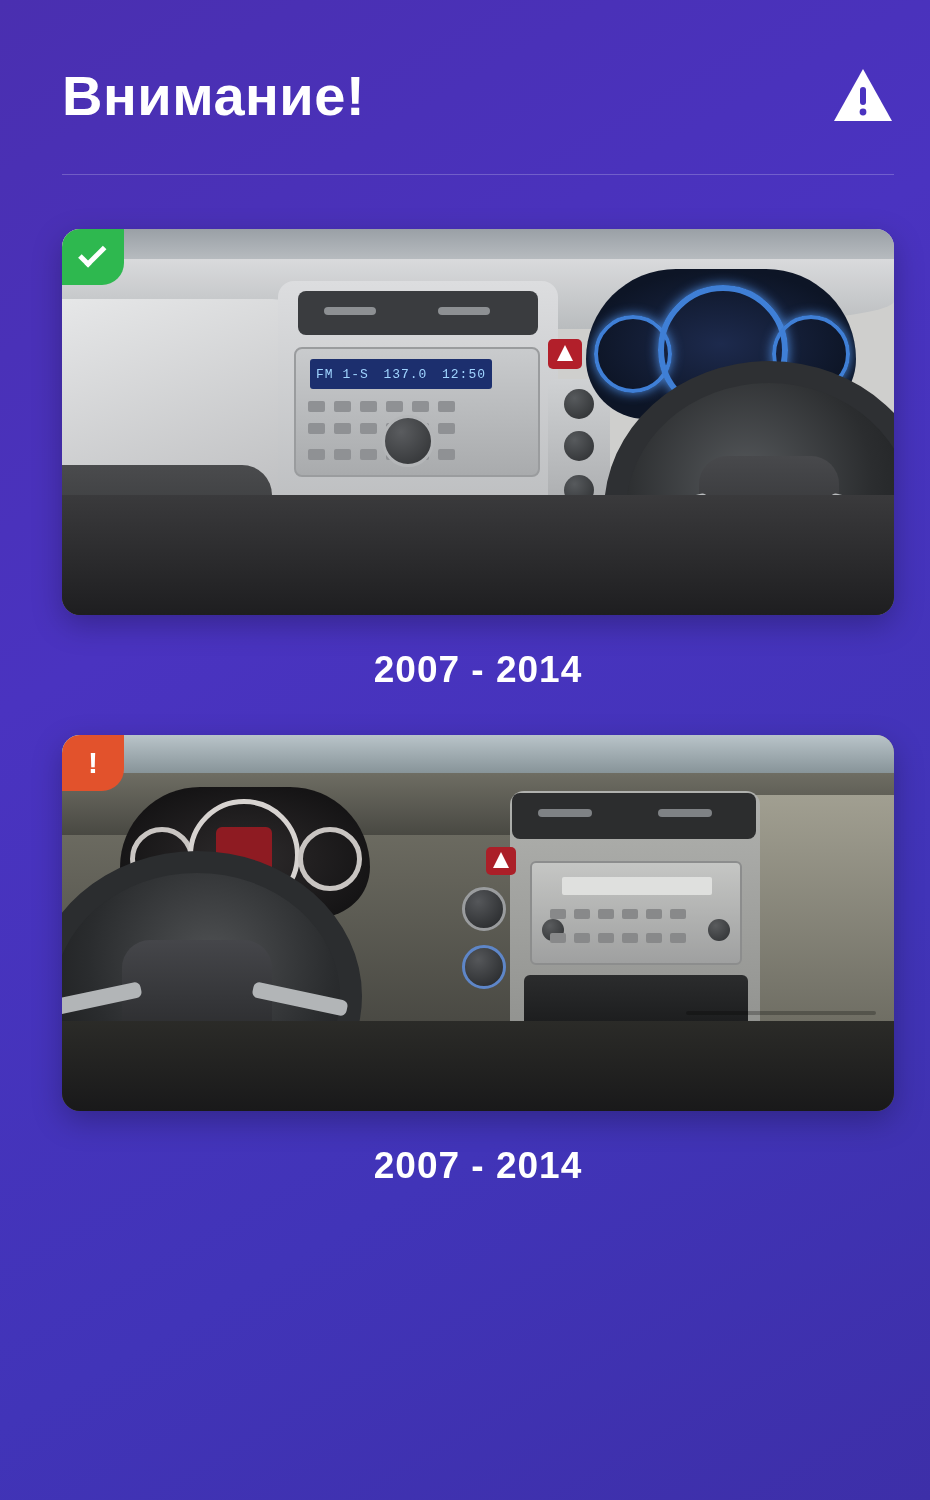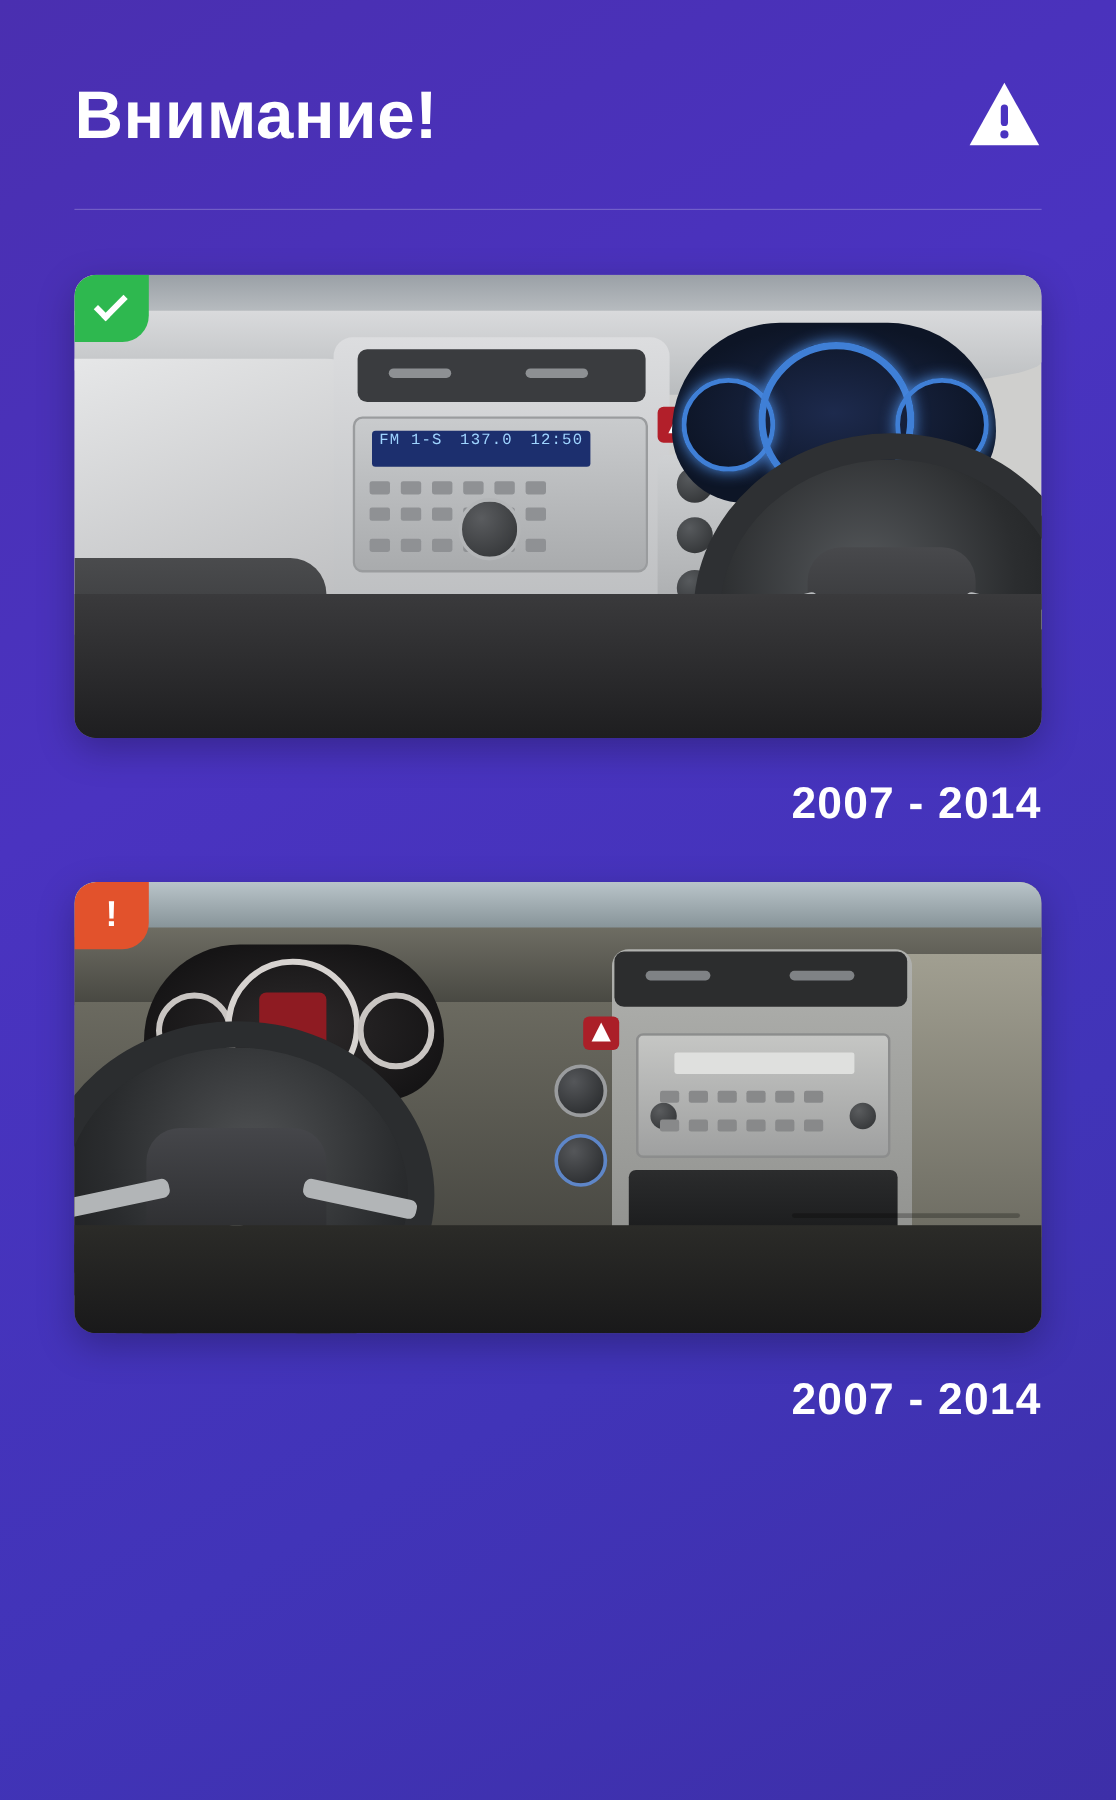--- a/index.html
+++ b/index.html
@@ -10,21 +10,21 @@
   }
   body {
     font-family: "Liberation Sans", sans-serif;
     background: linear-gradient(150deg, #4a2fb0 0%, #4a33c0 35%, #4134b8 70%, #3d2fa8 100%);
     color: #ffffff;
     position: relative;
   }
   .page {
     width: 930px;
     height: 1500px;
-    padding: 48px 62px 0 62px;
+    padding: 48px 36px 0 62px;
     position: relative;
   }
 
   
   .header {
     display: flex;
     align-items: center;
     justify-content: space-between;
     height: 96px;
   }
@@ -88,21 +88,21 @@
   }
   .badge .bang {
     font-size: 30px;
     font-weight: bold;
     color: #fff;
     line-height: 1;
     font-family: "Liberation Sans", sans-serif;
   }
 
   
-  .caption { text-align: right; margin-top: 34px; }
+  .caption { text-align: center; margin-top: 34px; }
   .caption .years {
     font-size: 37px;
     font-weight: bold;
     letter-spacing: 1px;
     margin-bottom: 18px;
   }
   .caption .text {
     font-size: 24px;
     line-height: 1.5;
     font-weight: 400;
@@ -179,21 +179,21 @@
   .radio .screen {
     position: absolute;
     left: 14px; top: 10px;
     width: 182px; height: 30px;
     background: #1c2f6e;
     border-radius: 3px;
     color: #9fd4ff;
     font-family: "Liberation Mono", monospace;
     font-size: 13px;
     display: flex;
-    align-items: flex-start;
+    align-items: center;
     justify-content: space-between;
     padding: 0 6px;
     letter-spacing: 1px;
   }
   .radio .row {
     position: absolute;
     left: 12px;
     display: flex;
     gap: 9px;
   }

